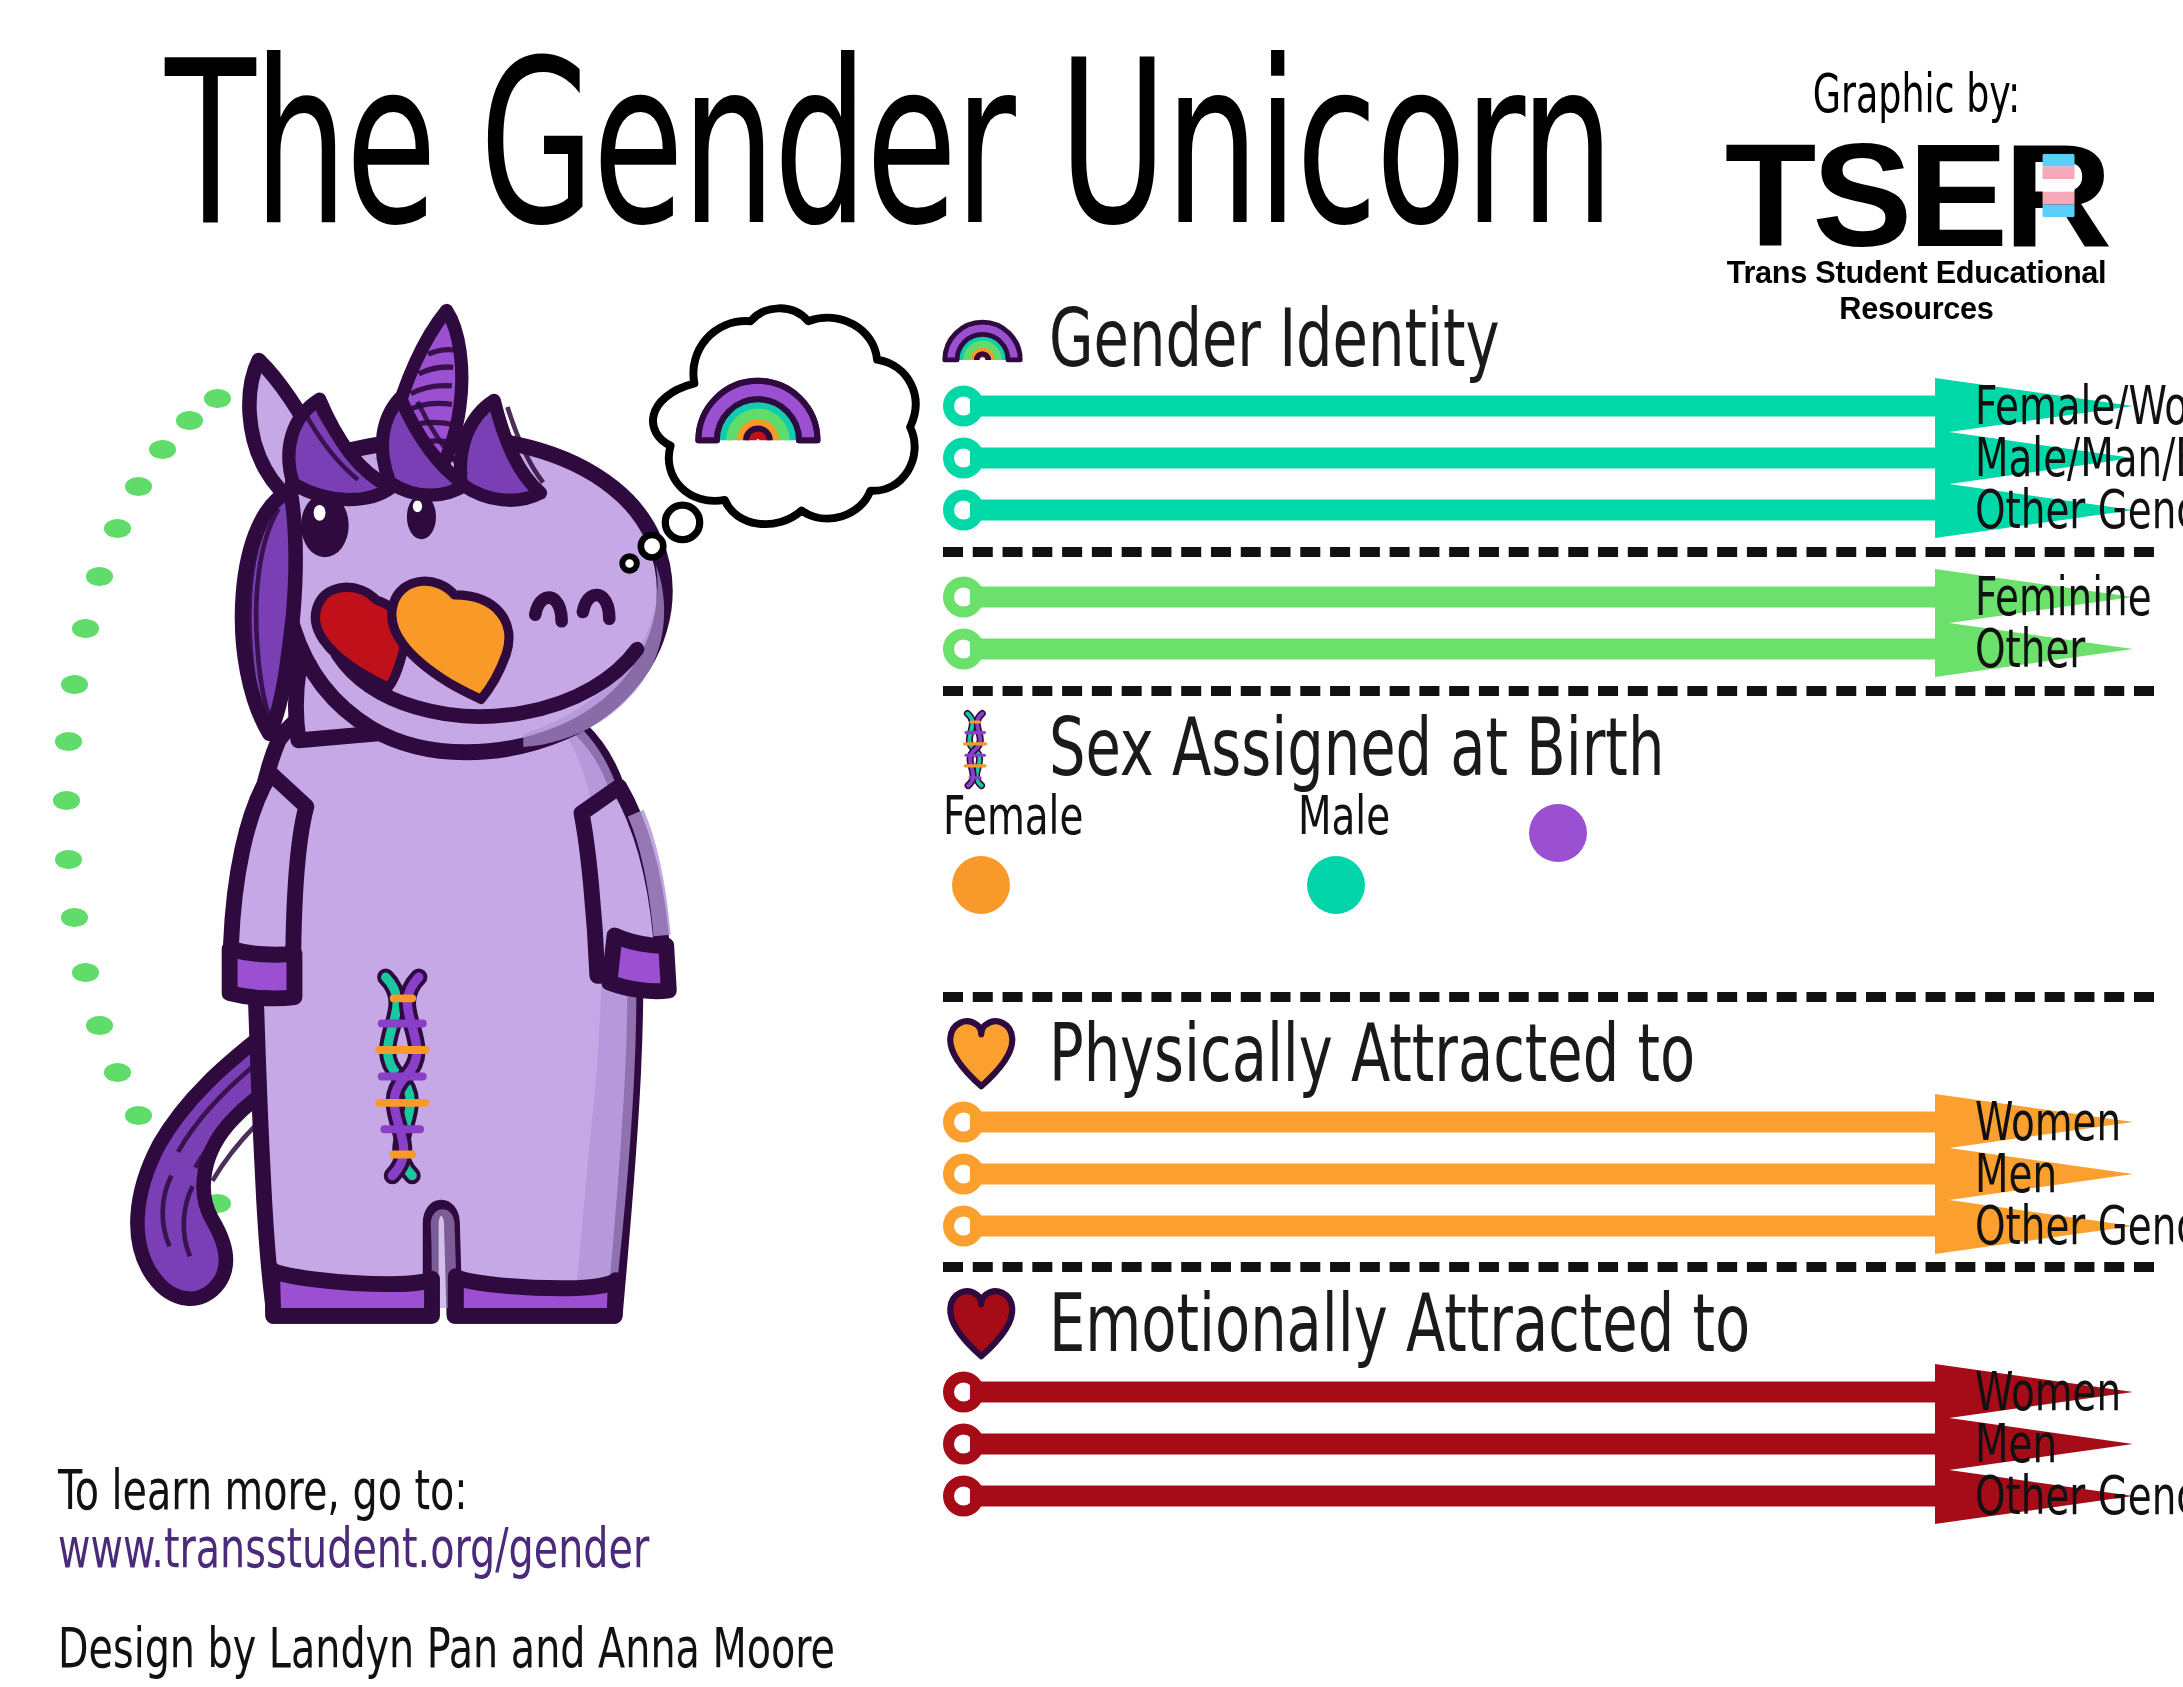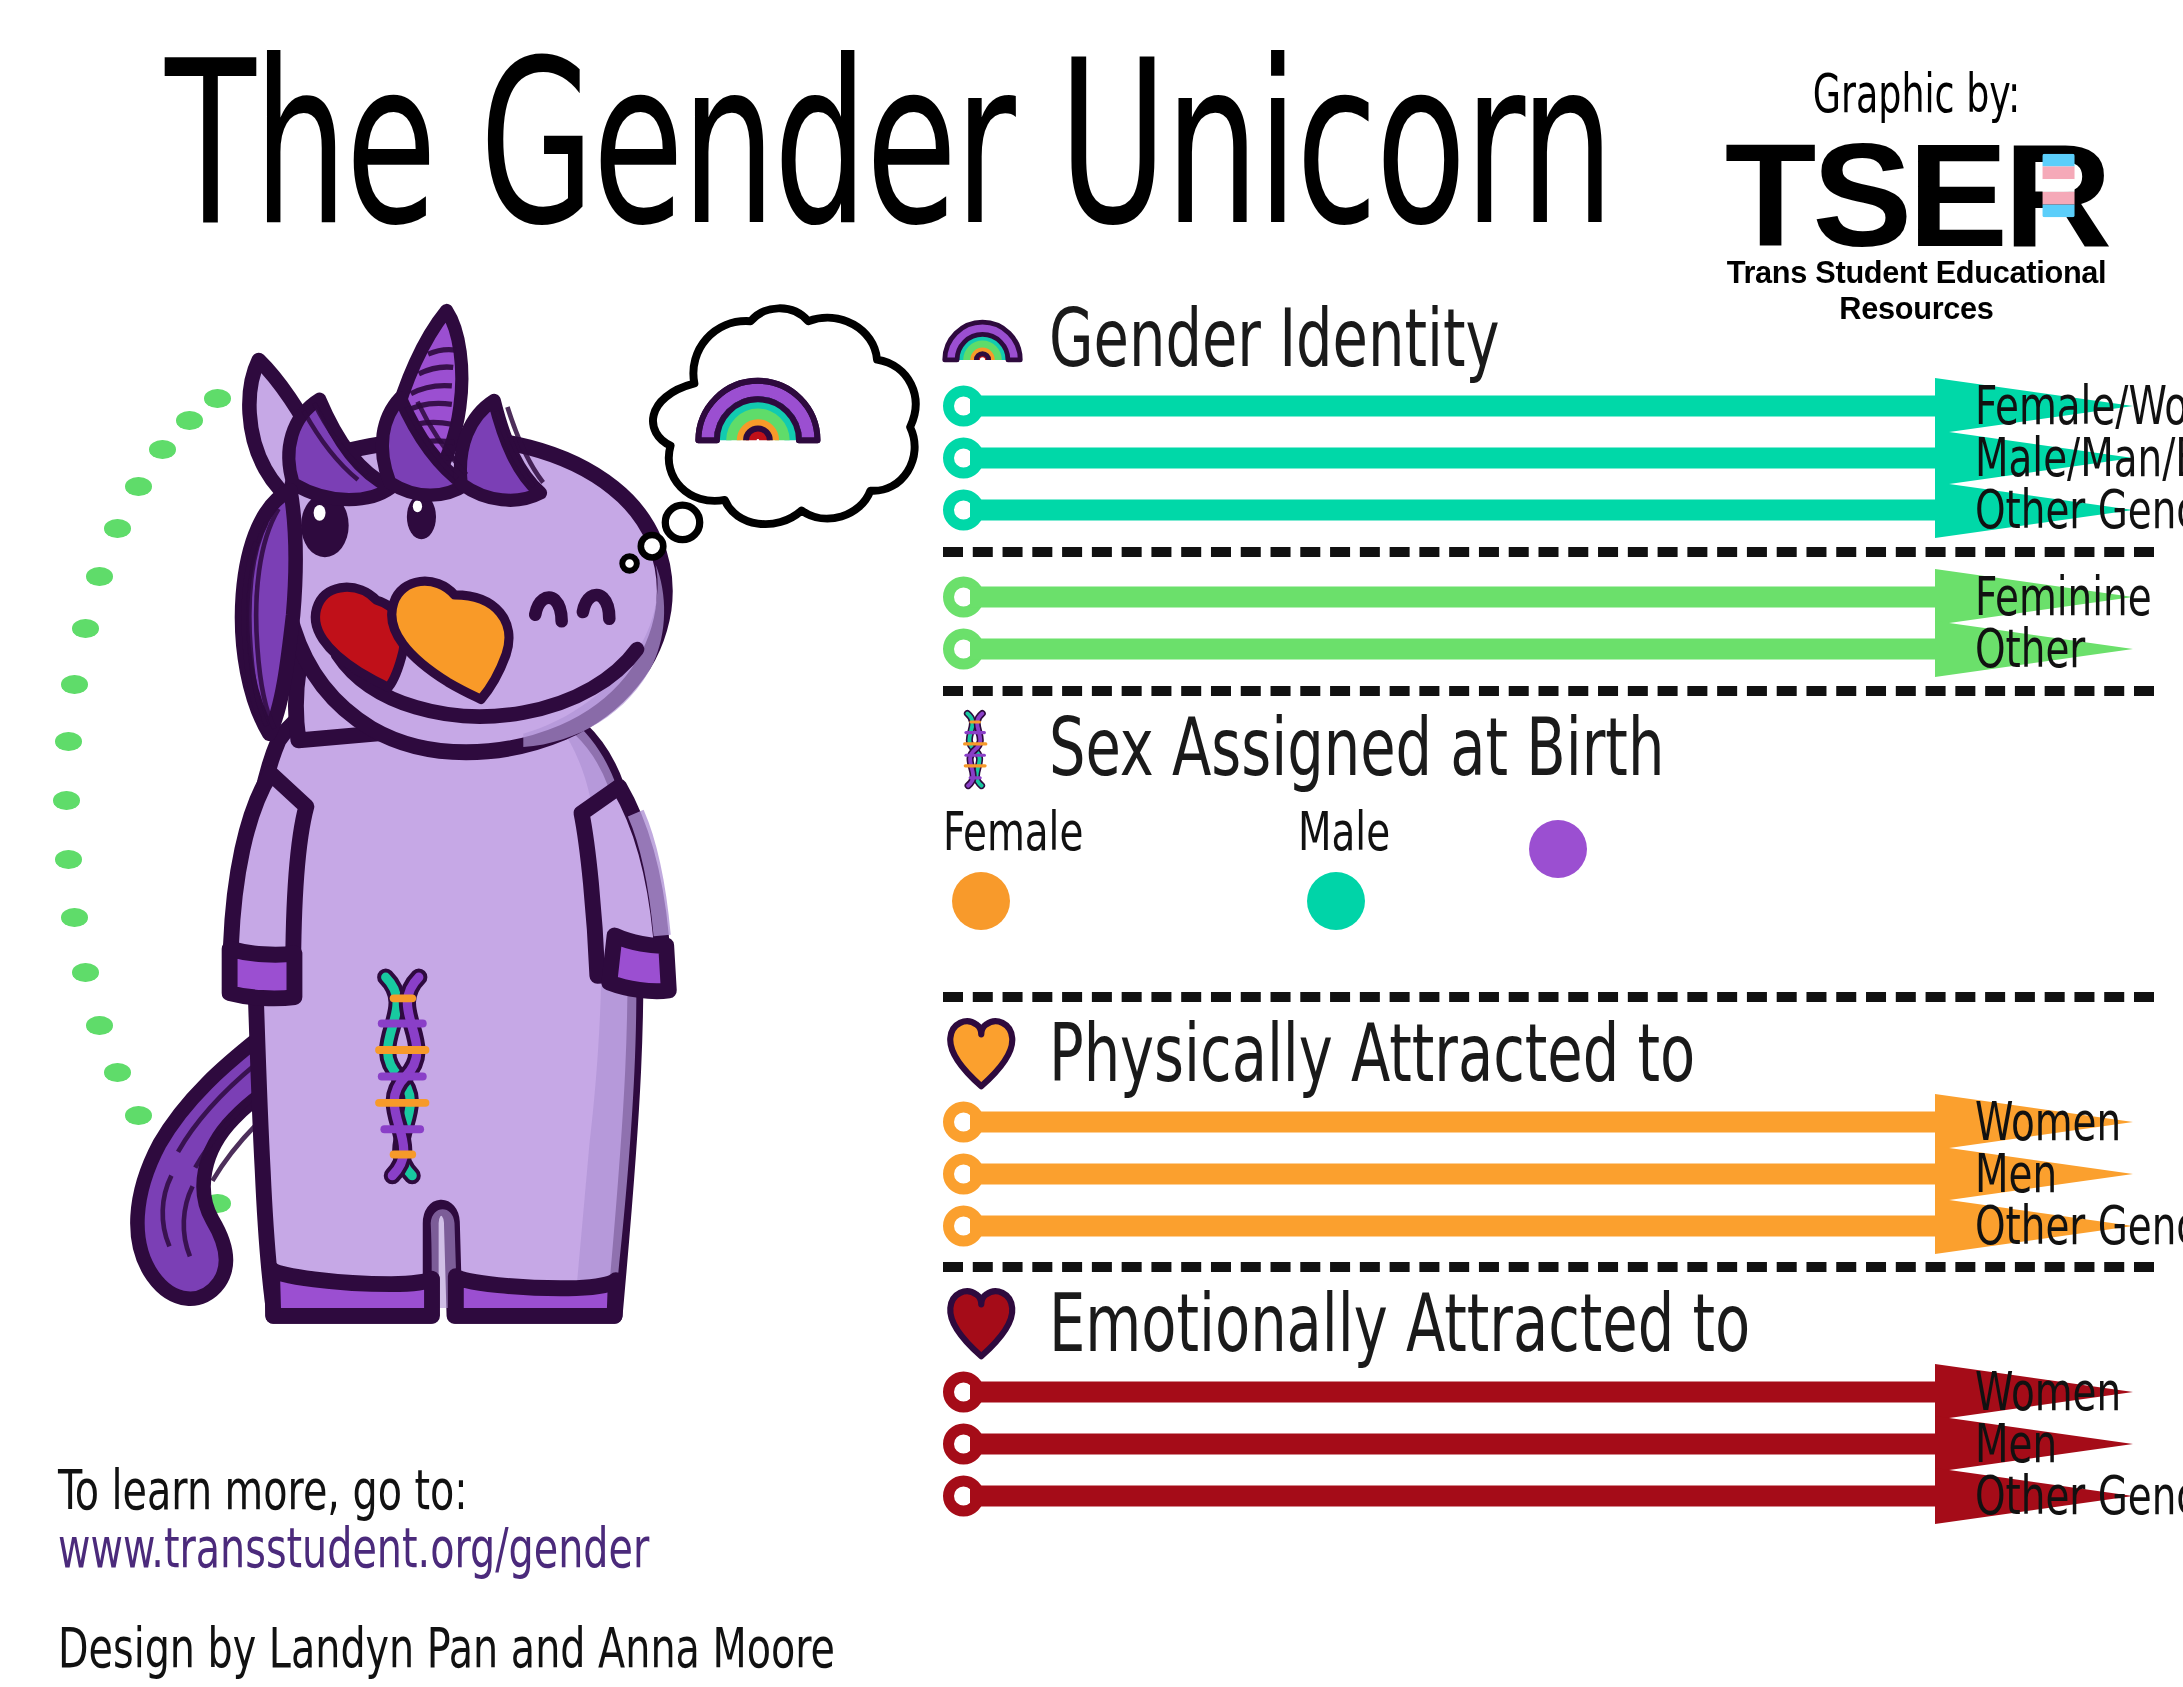--- a/index.html
+++ b/index.html
@@ -86,21 +86,21 @@
     font-size:48px;line-height:49px;color:#111;white-space:nowrap;
   }
   .arow-label span{display:inline-block;transform:scaleX(0.9) scaleY(1.12);transform-origin:left center;}
 
   .divider{
     height:0;border-top:10px dashed #111;margin:0;width:1211px;
   }
 
   
   .sab-grid{position:relative;height:192px;}
-  .sab-item{position:absolute;top:16px;text-align:right;}
+  .sab-item{position:absolute;top:0;text-align:right;}
   .sab-label{
     font-family:"DejaVu Sans Condensed","Liberation Sans Narrow","Liberation Sans",sans-serif;
     font-size:48px;line-height:52px;color:#111;white-space:nowrap;
   }
   .sab-label span{display:inline-block;transform:scaleX(0.9) scaleY(1.12);transform-origin:left center;}
   .sab-dot{width:58px;height:58px;border-radius:50%;margin-top:14.6px;margin-left:9.3px;}
 
   
   .foot{
     position:absolute;

